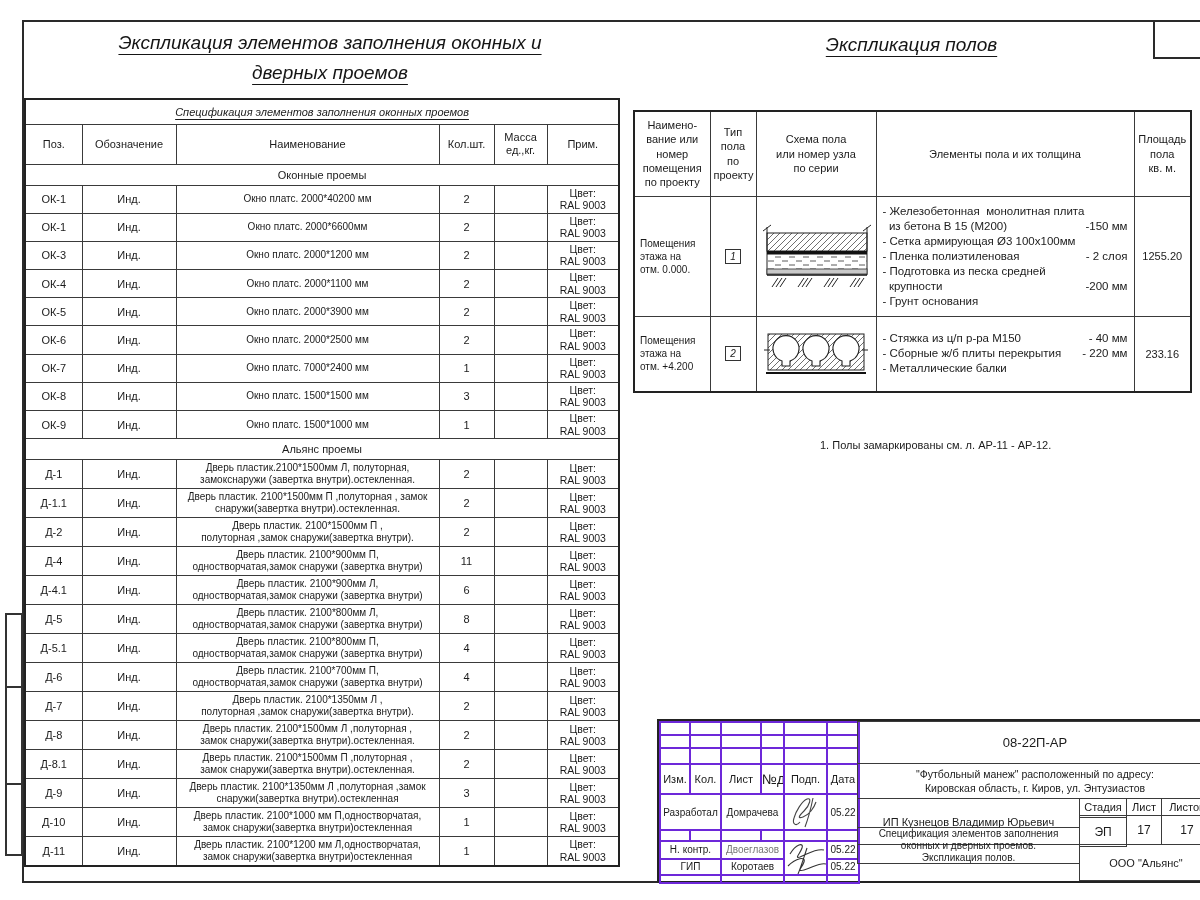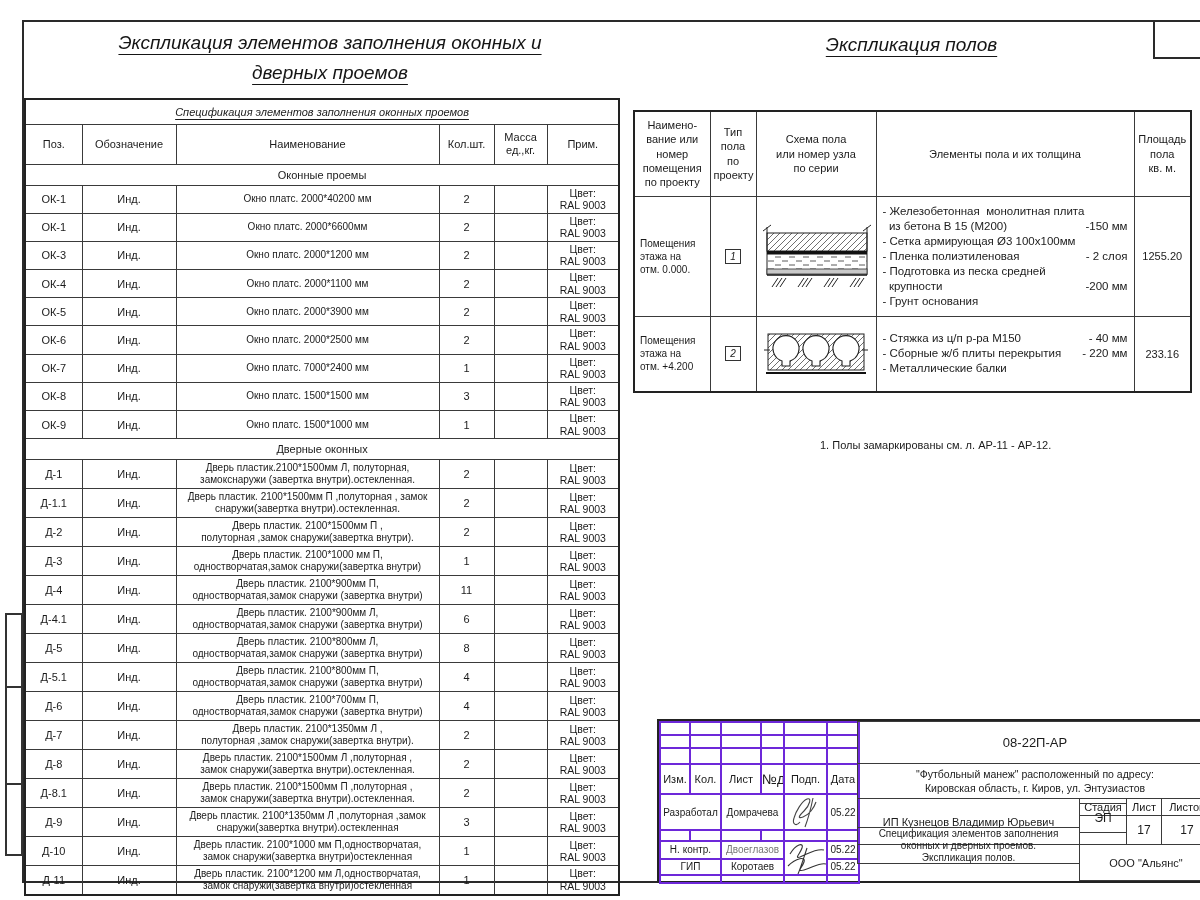--- a/index.html
+++ b/index.html
@@ -72,21 +72,21 @@
   .tb-cell { position:absolute; border:1px solid #3a3a3a; display:flex; flex-direction:column;
              align-items:center; justify-content:center; text-align:center; }
   .c-doc  { left:198px; top:0; width:356px; height:43px; font-size:13px; }
   .c-addr { left:198px; top:42px; width:356px; height:36px; font-size:10.5px; line-height:14px; }
   .c-cust { left:198px; top:77px; width:223px; height:47px; font-size:11px; }
   .c-proj { left:198px; top:106px; width:223px; height:37px; font-size:10px; line-height:12px; white-space:pre-line; }
   .c-org  { left:420px; top:123px; width:134px; height:37px; font-size:11px; }
   .st-lab1 { left:420px; top:77px; width:48px; height:18px; font-size:11px; }
   .st-lab2 { left:467px; top:77px; width:36px; height:18px; font-size:11px; }
   .st-lab3 { left:502px; top:77px; width:52px; height:18px; font-size:11px; }
-  .st-val1 { left:420px; top:82px; width:48px; height:30px; font-size:12px; }
+  .st-val1 { left:420px; top:96px; width:48px; height:30px; font-size:12px; }
   .st-val2 { left:467px; top:94px; width:36px; height:30px; font-size:12px; }
   .st-val3 { left:502px; top:94px; width:52px; height:30px; font-size:12px; }
   .sig { display:block; margin:auto; }
 </style>
 </head>
 <body>
 
 <div class="sheet">
 
   <div class="frame"></div>
@@ -216,21 +216,21 @@
           <td>Инд.</td>
           <td class="nm">Окно платс. 1500*1000 мм</td>
           <td>1</td>
           <td></td>
           <td class="note">Цвет:
 RAL 9003</td>
         </tr>
       </tbody>
     <tbody>
       <tr class="sec">
-          <th colspan="6">Дверные оконных</th>
+          <th colspan="6">Альянс проемы</th>
         </tr>
     </tbody>
     <tbody class="door">
 
         <tr class="spec-row">
           <td>Д-1</td>
           <td>Инд.</td>
           <td class="nm">Дверь пластик.2100*1500мм Л, полуторная,
 замокснаружи (завертка внутри).остекленная.</td>
           <td>2</td>
@@ -254,30 +254,20 @@
           <td>Д-2</td>
           <td>Инд.</td>
           <td class="nm">Дверь пластик. 2100*1500мм П ,
 полуторная ,замок снаружи(завертка внутри).</td>
           <td>2</td>
           <td></td>
           <td class="note">Цвет:
 RAL 9003</td>
         </tr>
 
-        <tr class="spec-row">
-          <td>Д-3</td>
-          <td>Инд.</td>
-          <td class="nm">Дверь пластик. 2100*1000 мм П,
-одностворчатая,замок снаружи(завертка внутри)</td>
-          <td>1</td>
-          <td></td>
-          <td class="note">Цвет:
-RAL 9003</td>
-        </tr>
 
         <tr class="spec-row">
           <td>Д-4</td>
           <td>Инд.</td>
           <td class="nm">Дверь пластик. 2100*900мм П,
 одностворчатая,замок снаружи (завертка внутри)</td>
           <td>11</td>
           <td></td>
           <td class="note">Цвет:
 RAL 9003</td>

